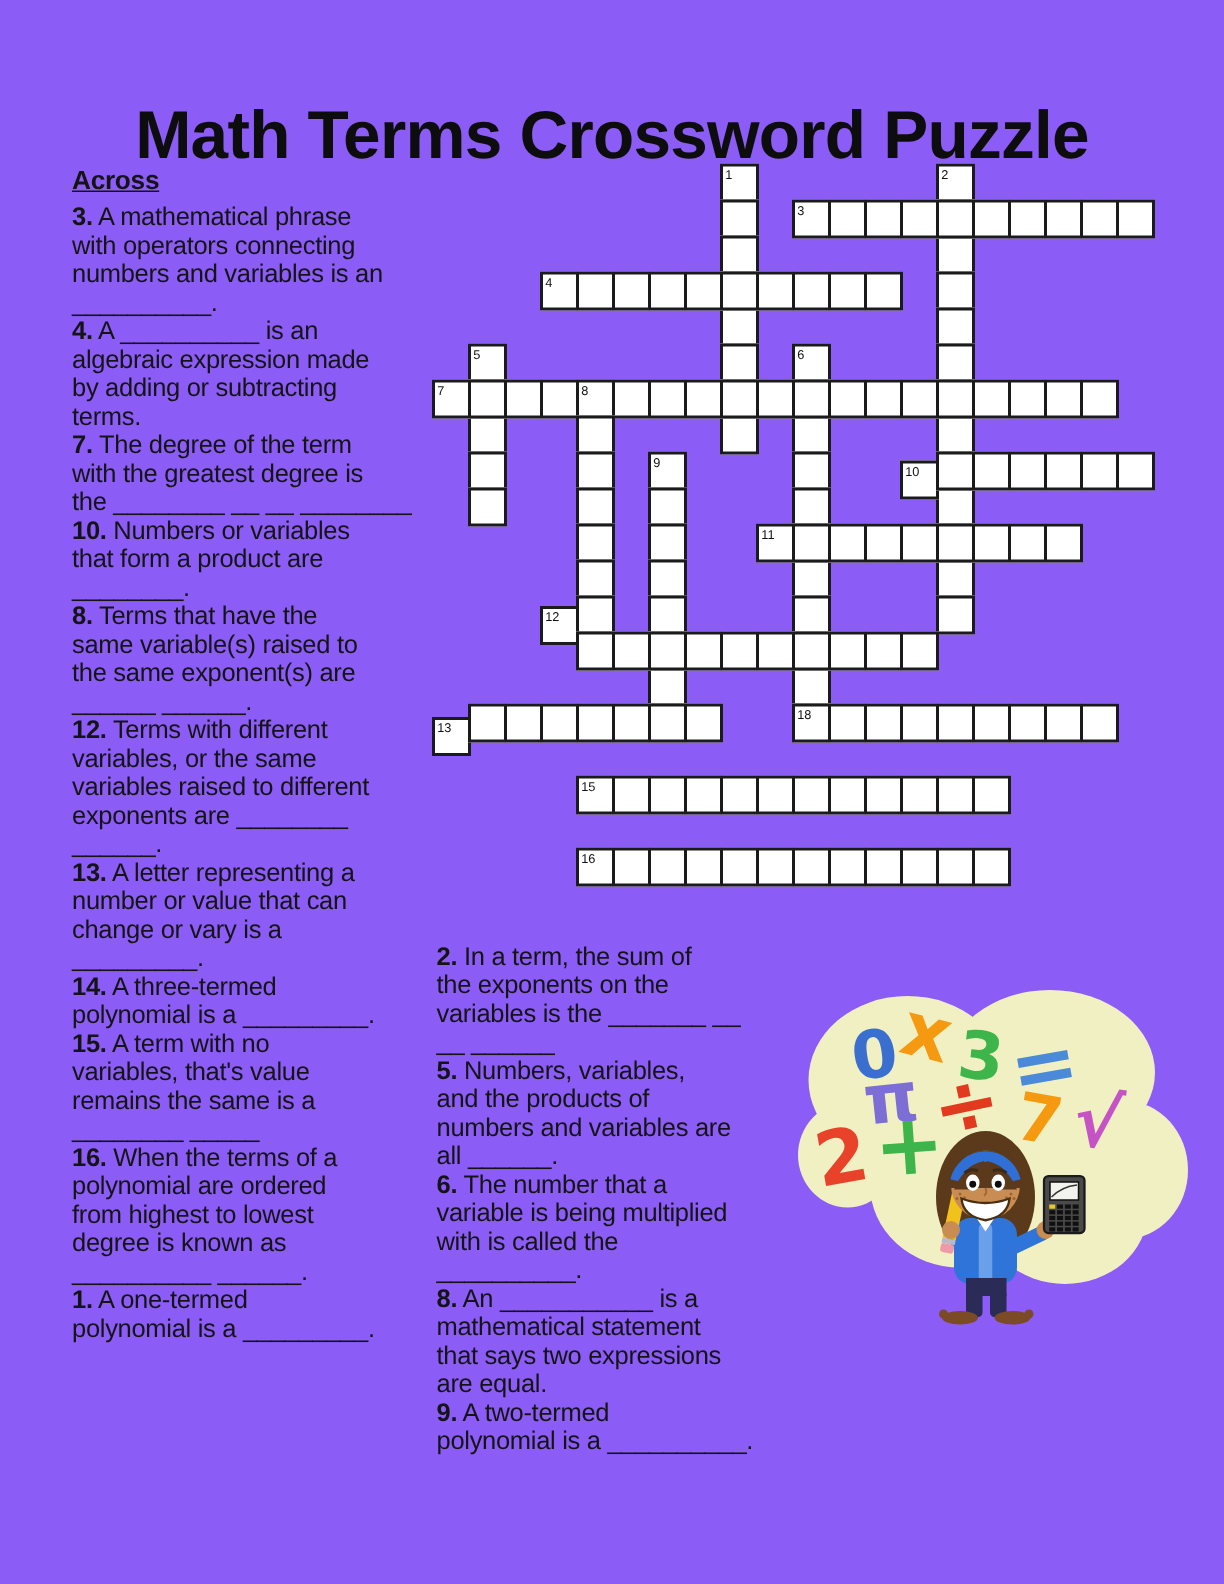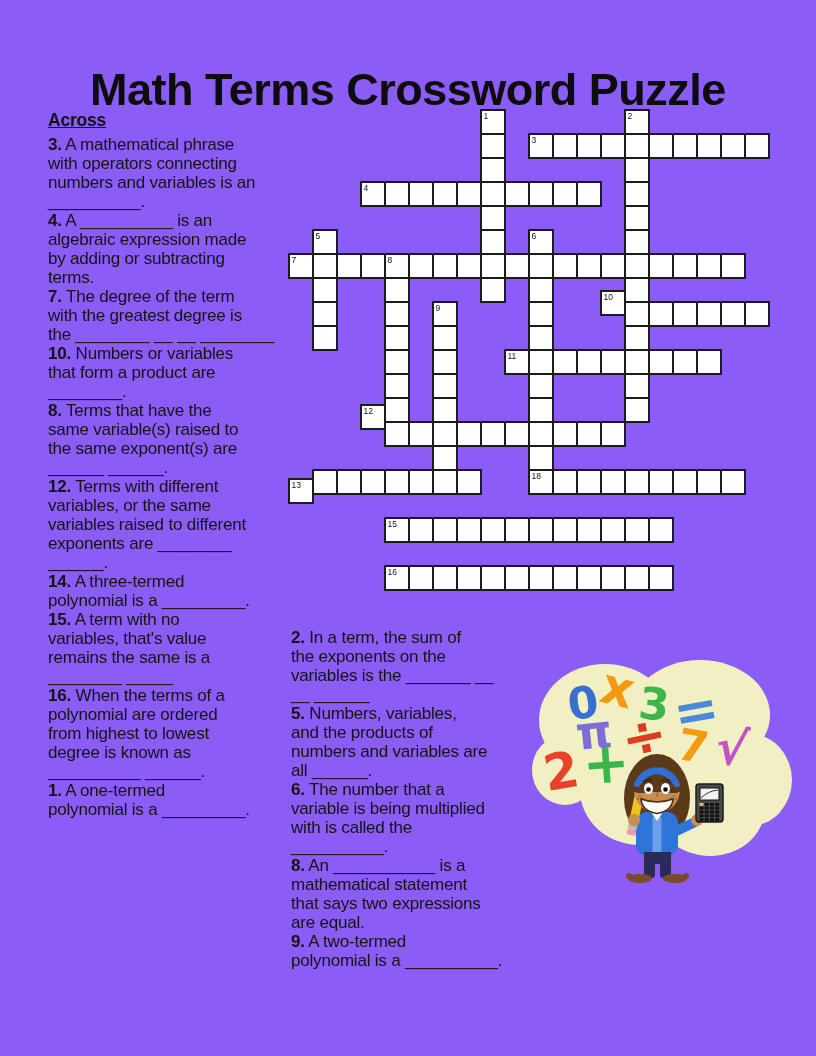--- a/index.html
+++ b/index.html
@@ -131,21 +131,21 @@
       <div class="cell" style="left: 432px; top: 301px; border-color: rgb(27, 27, 27);">
         <span class="cellnum">9</span>
       </div>
       <div class="cell" style="left: 432px; top: 325px; border-color: rgb(27, 27, 27);"></div>
       <div class="cell" style="left: 432px; top: 349px; border-color: rgb(27, 27, 27);"></div>
       <div class="cell" style="left: 432px; top: 373px; border-color: rgb(27, 27, 27);"></div>
       <div class="cell" style="left: 432px; top: 397px; border-color: rgb(27, 27, 27);"></div>
       <div class="cell" style="left: 432px; top: 421px; border-color: rgb(27, 27, 27);"></div>
       <div class="cell" style="left: 432px; top: 445px; border-color: rgb(27, 27, 27);"></div>
       <div class="cell" style="left: 432px; top: 469px; border-color: rgb(27, 27, 27);"></div>
-      <div class="cell" style="left: 600px; top: 290px; border-color: rgb(27, 27, 27);">
+      <div class="cell" style="left: 600px; top: 307px; border-color: rgb(27, 27, 27);">
         <span class="cellnum">10</span>
       </div>
       <div class="cell" style="left: 624px; top: 301px; border-color: rgb(27, 27, 27);"></div>
       <div class="cell" style="left: 648px; top: 301px; border-color: rgb(27, 27, 27);"></div>
       <div class="cell" style="left: 672px; top: 301px; border-color: rgb(27, 27, 27);"></div>
       <div class="cell" style="left: 696px; top: 301px; border-color: rgb(27, 27, 27);"></div>
       <div class="cell" style="left: 720px; top: 301px; border-color: rgb(27, 27, 27);"></div>
       <div class="cell" style="left: 744px; top: 301px; border-color: rgb(27, 27, 27);"></div>
       <div class="cell" style="left: 504px; top: 349px; border-color: rgb(27, 27, 27);">
         <span class="cellnum">11</span>
@@ -241,20 +241,24 @@
 ________.</div>
         <div class="clue"><b>8.</b> Terms that have the
 same variable(s) raised to
 the same exponent(s) are
 ______ ______.</div>
         <div class="clue"><b>12.</b> Terms with different
 variables, or the same
 variables raised to different
 exponents are ________
 ______.</div>
+        <div class="clue"><b>13.</b> A letter representing a
+number or value that can
+change or vary is a
+_________.</div>
         <div class="clue"><b>14.</b> A three-termed
 polynomial is a _________.</div>
         <div class="clue"><b>15.</b> A term with no
 variables, that's value
 remains the same is a
 ________ _____</div>
         <div class="clue"><b>16.</b> When the terms of a
 polynomial are ordered
 from highest to lowest
 degree is known as

